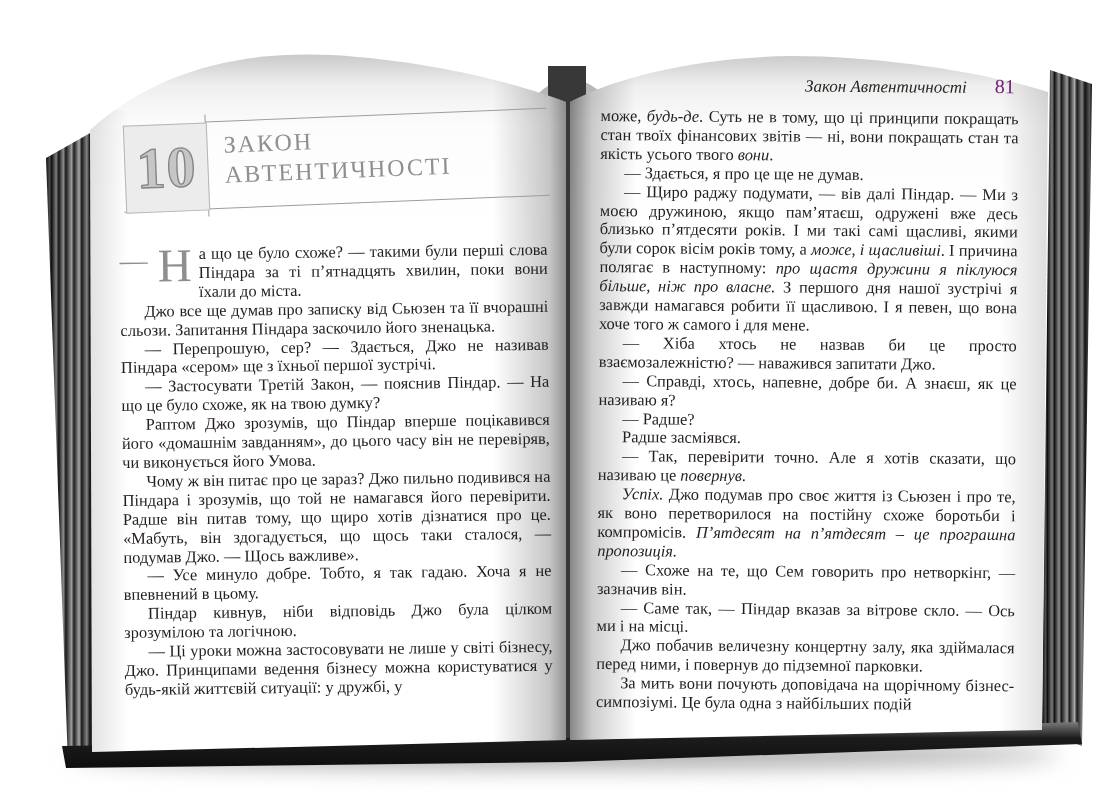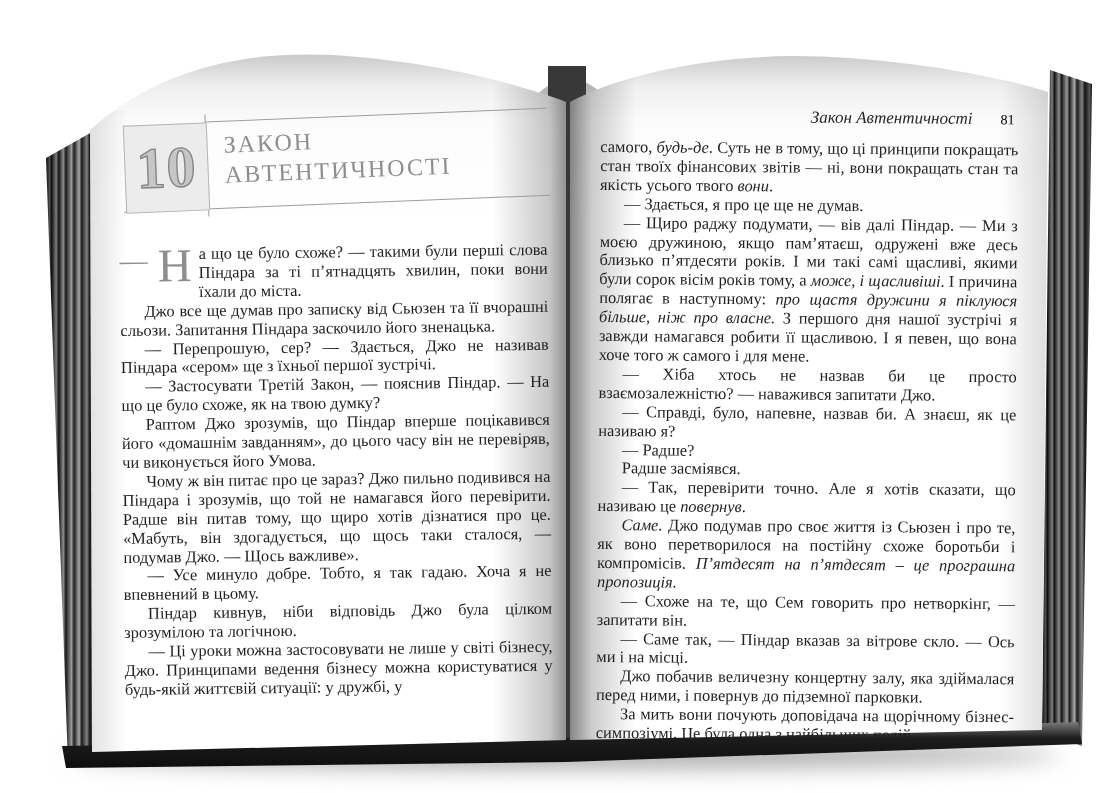--- a/index.html
+++ b/index.html
@@ -20,21 +20,21 @@
   .ch-numbox{position:absolute;left:6px;top:4px;width:82px;height:86px;background:#ececec;
              border:1px solid #b5b5b5;display:flex;align-items:center;justify-content:center;}
   .ch-number{font-size:58px;font-weight:bold;color:#c6c6c6;-webkit-text-stroke:1.4px #868686;
              letter-spacing:1px;line-height:1;}
   .ch-title{position:absolute;left:106px;top:12px;font-size:24px;line-height:30px;
             color:#8f8f8f;letter-spacing:2px;font-weight:normal;margin:0;}
   
   .running-header{display:flex;justify-content:flex-end;align-items:baseline;gap:28px;
                   margin:0 4px 12px 0;}
   .rh-title{font-style:italic;font-size:17px;color:#2c2722;}
-  .rh-num{font-size:14px;color:#000000;margin-top:37px;}
+  .rh-num{font-size:20px;color:#701a75;}
   
   .body-copy{font-size:16.4px;line-height:18.9px;text-align:justify;}
   .para{margin:0;text-indent:24px;}
   .para.no-indent{text-indent:0;}
   .para.opening{text-indent:0;}
   .dc-dash{float:left;color:#8e8e8e;font-size:28px;line-height:30px;height:38px;
            margin:0 10px 0 0;}
   .dropcap{float:left;color:#8e8e8e;font-size:47px;line-height:40px;height:38px;
            margin:0 7px 0 0;}
 </style>
@@ -147,29 +147,29 @@
         <p class="para"><span>— Ці уроки можна застосовувати не лише у світі бізнесу, Джо. Принципами ведення бізнесу можна користуватися у будь-якій життєвій ситуації: у дружбі, у</span></p>
       </div>
   </div>
 
   <div class="page-text right-text">
     <div class="running-header">
       <span class="rh-title">Закон Автентичності</span>
       <span class="rh-num">81</span>
     </div>
     <div class="body-copy">
-        <p class="para no-indent"><span>самого, </span><i>будь-де</i><span>. Суть не в тому, що ці принципи покращать стан твоїх фінансових звітів — ні, вони покращать стан та якість усього твого </span><i>вони</i><span>.</span></p>
+        <p class="para no-indent"><span>може, </span><i>будь-де</i><span>. Суть не в тому, що ці принципи покращать стан твоїх фінансових звітів — ні, вони покращать стан та якість усього твого </span><i>вони</i><span>.</span></p>
         <p class="para"><span>— Здається, я про це ще не думав.</span></p>
         <p class="para"><span>— Щиро раджу подумати, — вів далі Піндар. — Ми з моєю дружиною, якщо пам’ятаєш, одружені вже десь близько п’ятдесяти років. І ми такі самі щасливі, якими були сорок вісім років тому, а </span><i>може, і щасливіші</i><span>. І причина полягає в наступному: </span><i>про щастя дружини я піклуюся більше, ніж про власне.</i><span> З першого дня нашої зустрічі я завжди намагався робити її щасливою. І я певен, що вона хоче того ж самого і для мене.</span></p>
         <p class="para"><span>— Хіба хтось не назвав би це просто взаємозалежністю? — наважився запитати Джо.</span></p>
-        <p class="para"><span>— Справді, було, напевне, назвав би. А знаєш, як це називаю я?</span></p>
+        <p class="para"><span>— Справді, хтось, напевне, добре би. А знаєш, як це називаю я?</span></p>
         <p class="para"><span>— Радше?</span></p>
         <p class="para"><span>Радше засміявся.</span></p>
         <p class="para"><span>— Так, перевірити точно. Але я хотів сказати, що називаю це </span><i>повернув</i><span>.</span></p>
-        <p class="para"><i>Саме.</i><span> Джо подумав про своє життя із Сьюзен і про те, як воно перетворилося на постійну схоже боротьби і компромісів. </span><i>П’ятдесят на п’ятдесят – це програшна пропозиція.</i></p>
-        <p class="para"><span>— Схоже на те, що Сем говорить про нетворкінг, — запитати він.</span></p>
+        <p class="para"><i>Успіх.</i><span> Джо подумав про своє життя із Сьюзен і про те, як воно перетворилося на постійну схоже боротьби і компромісів. </span><i>П’ятдесят на п’ятдесят – це програшна пропозиція.</i></p>
+        <p class="para"><span>— Схоже на те, що Сем говорить про нетворкінг, — зазначив він.</span></p>
         <p class="para"><span>— Саме так, — Піндар вказав за вітрове скло. — Ось ми і на місці.</span></p>
         <p class="para"><span>Джо побачив величезну концертну залу, яка здіймалася перед ними, і повернув до підземної парковки.</span></p>
         <p class="para"><span>За мить вони почують доповідача на щорічному бізнес-симпозіумі. Це була одна з найбільших подій</span></p>
       </div>
   </div>
 
 </div>
 
 </body></html>

